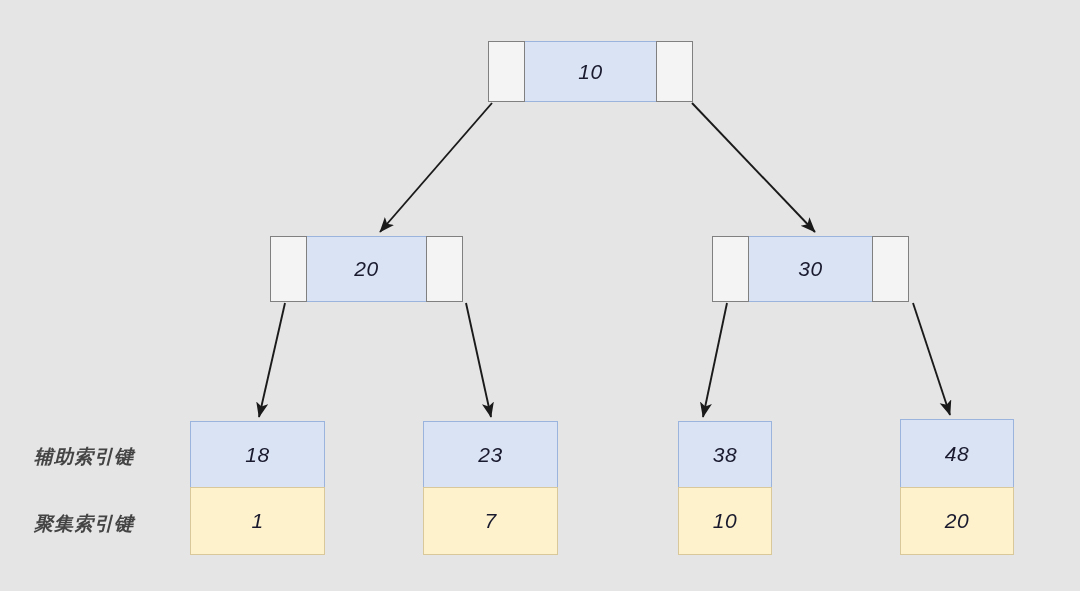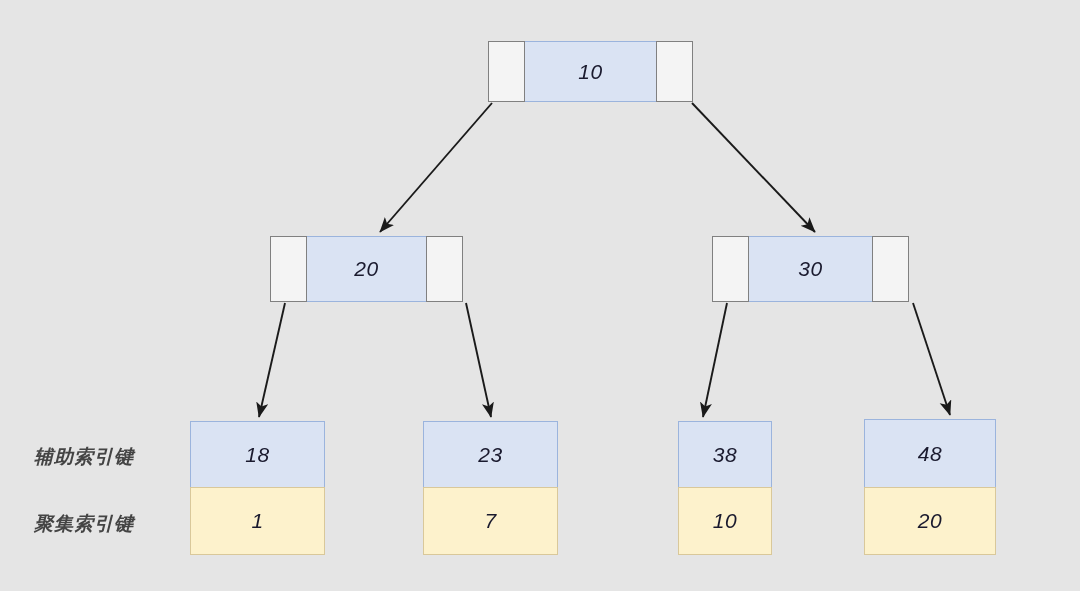--- a/index.html
+++ b/index.html
@@ -145,18 +145,18 @@
   <div class="leaf" style="left:423px; top:421px; width:135px;">
     <div class="leaf-row secondary" style="height:66px;">23</div>
     <div class="leaf-row clustered" style="height:68px;">7</div>
   </div>
 
   <div class="leaf" style="left:634px; top:421px; width:138px;padding-left:44px;">
     <div class="leaf-row secondary" style="height:66px;">38</div>
     <div class="leaf-row clustered" style="height:68px;">10</div>
   </div>
 
-  <div class="leaf" style="left:864px; top:419px; width:132px;">
+  <div class="leaf" style="left:900px; top:419px; width:114px;">
     <div class="leaf-row secondary" style="height:68px;">48</div>
     <div class="leaf-row clustered" style="height:68px;">20</div>
   </div>
 
 </div>
 
 </body></html>

